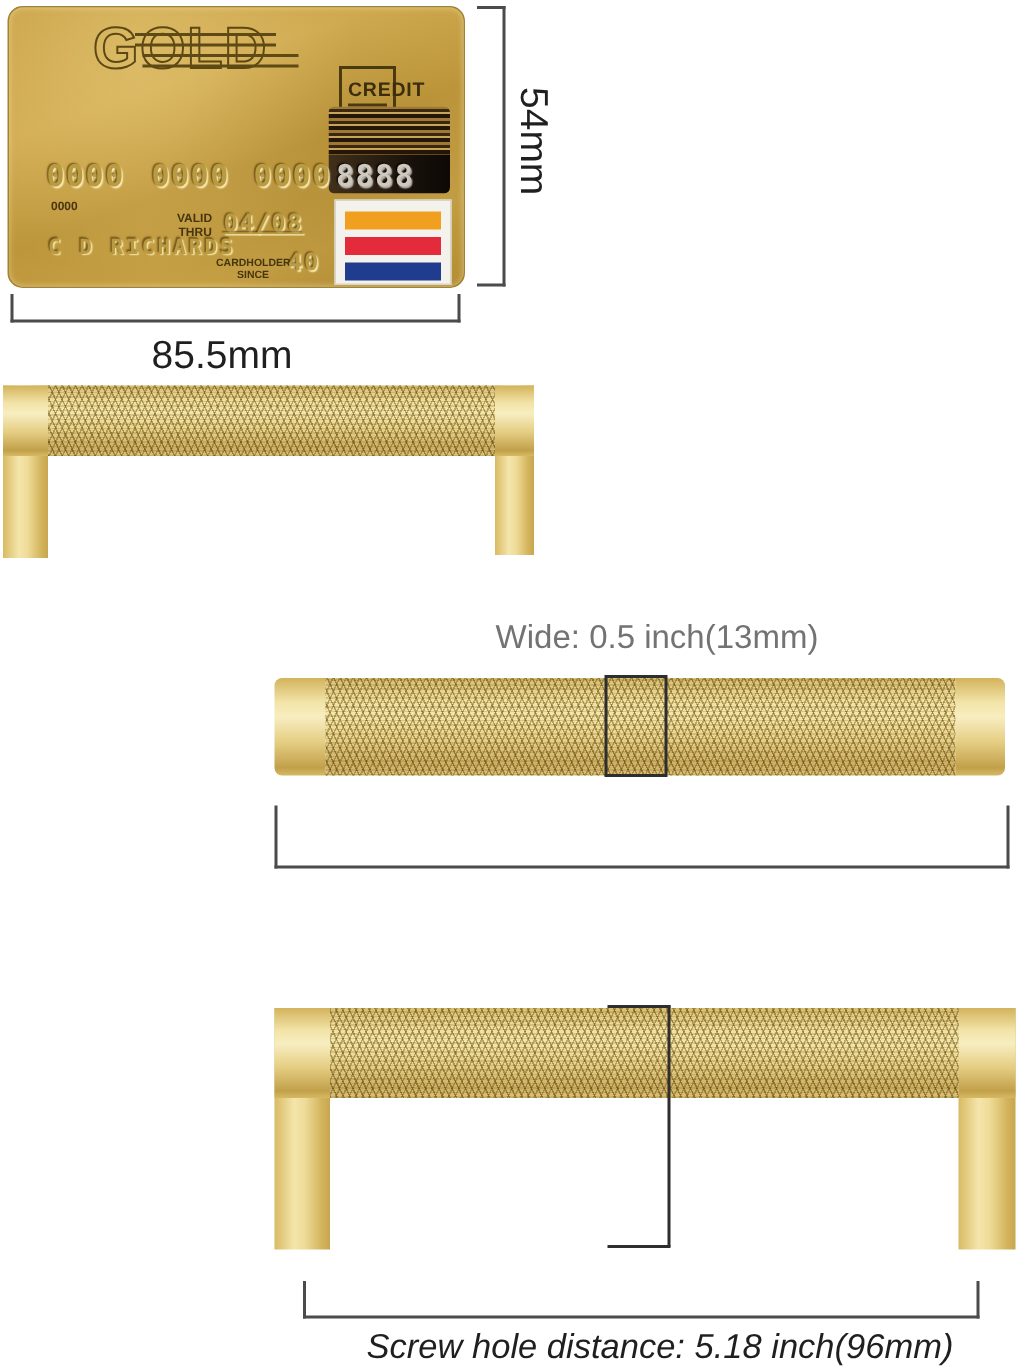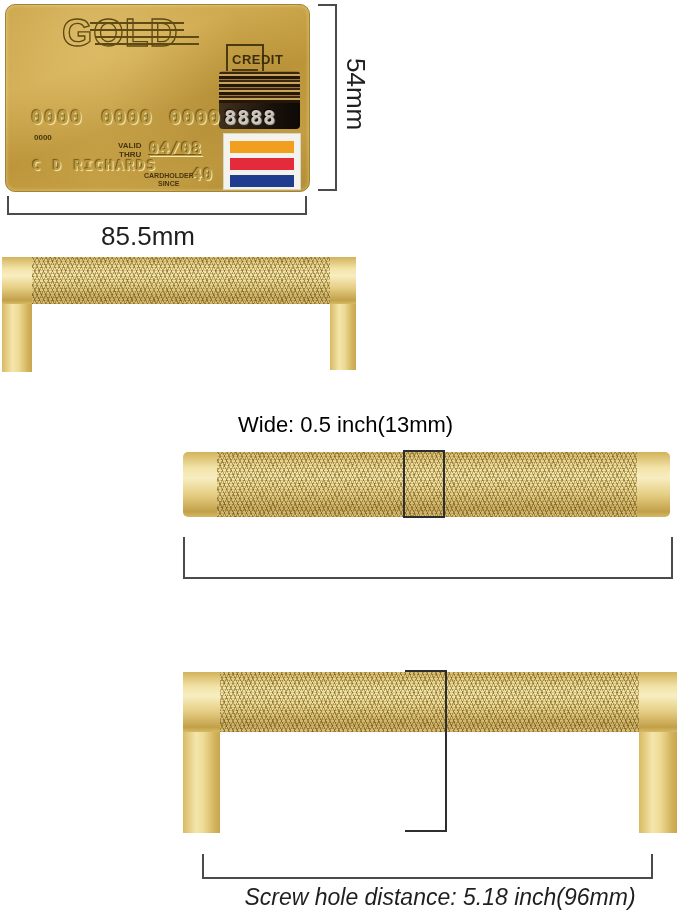--- a/index.html
+++ b/index.html
@@ -50,21 +50,21 @@
   .flag-box{
     position:absolute;left:217px;top:128px;width:78px;height:57px;background:#f4f2ec;
     border:1px solid #d8d4c8;box-sizing:border-box;
   }
   .flag-stripe{position:absolute;left:6px;right:6px;height:12px;}
   
   .hline,.vline{position:absolute;background:#4b4b4b;}
   .hline{height:2px;}
   .vline{width:2px;}
   .dim-label{position:absolute;font-size:26px;color:#1f1f1f;}
-  .spec-label{position:absolute;font-size:22px;color:#000000;}
+  .spec-label{position:absolute;font-size:22px;color:#737373;text-align:center;}
   .spec-label-italic{position:absolute;font-size:23px;font-style:italic;color:#1f1f1f;text-align:center;}
   .rot{writing-mode:vertical-rl;}
   
   .knurl{
     background:
       repeating-linear-gradient(115deg, rgba(96,72,12,0.38) 0 1px, rgba(255,255,255,0) 1px 4px),
       repeating-linear-gradient(65deg, rgba(96,72,12,0.38) 0 1px, rgba(255,244,200,0.28) 1px 4px),
       repeating-linear-gradient(0deg, rgba(110,82,16,0.30) 0 1px, rgba(255,255,255,0) 1px 3px),
       linear-gradient(180deg,#c8a74e 0%,#ecd88f 22%,#f0e09c 38%,#e2c878 60%,#b8953f 88%,#cfae5a 100%);
   }

